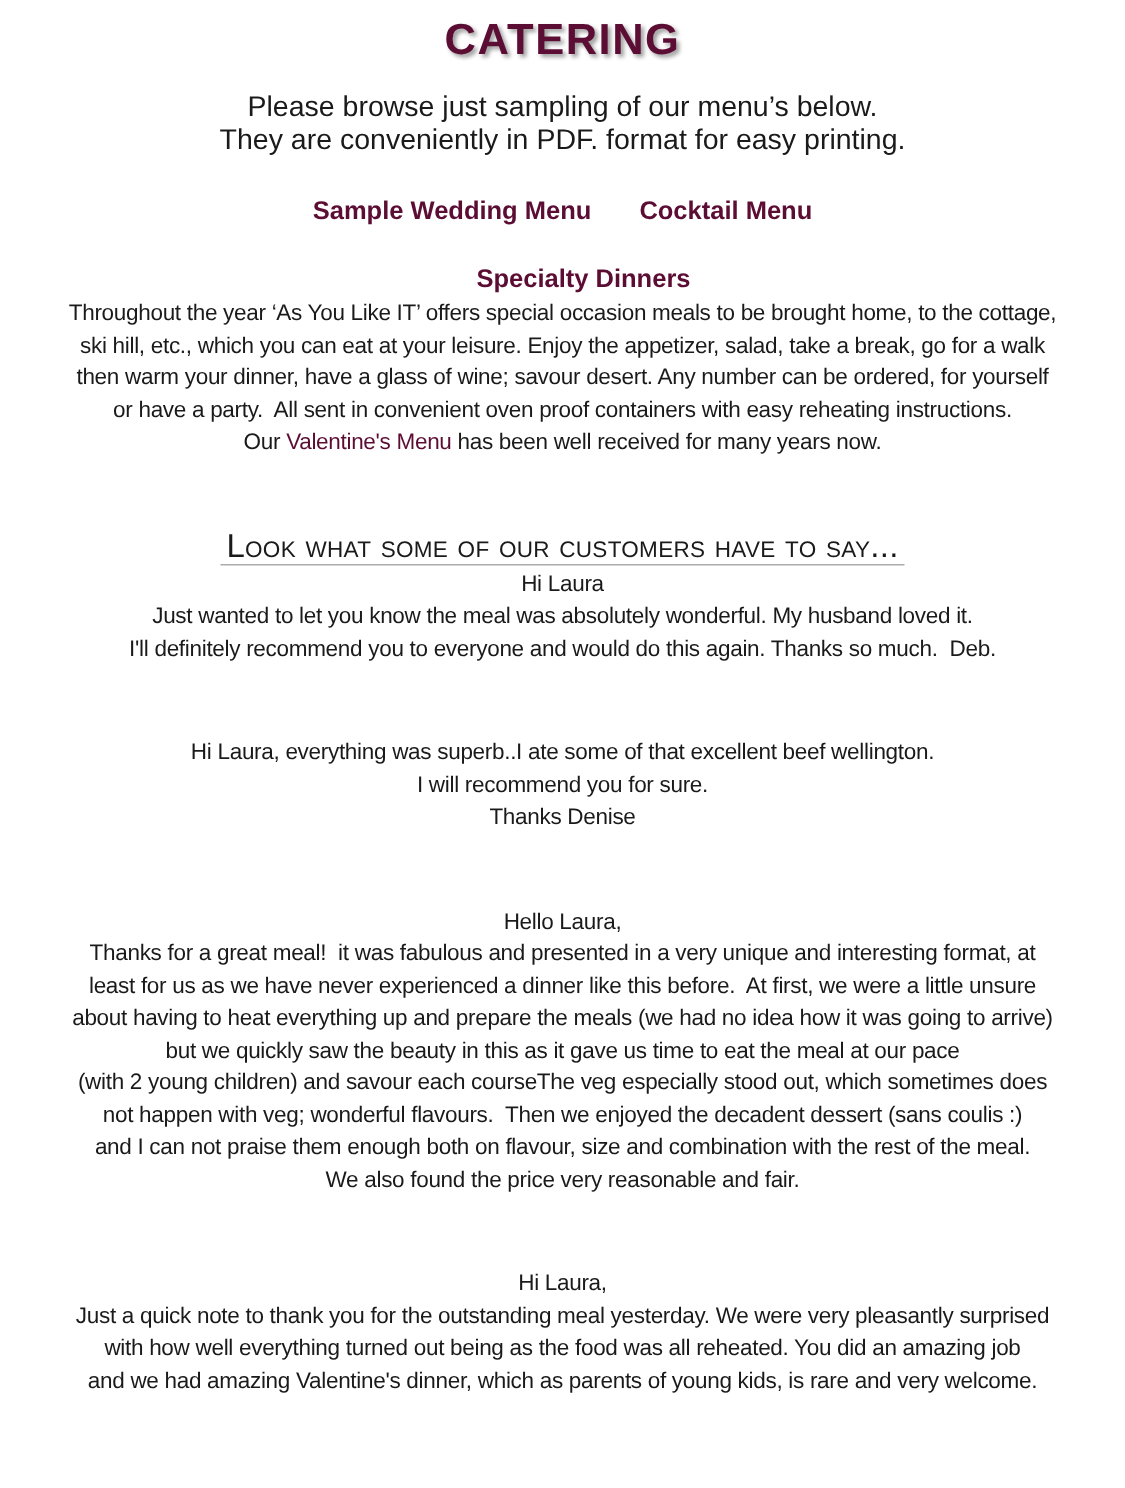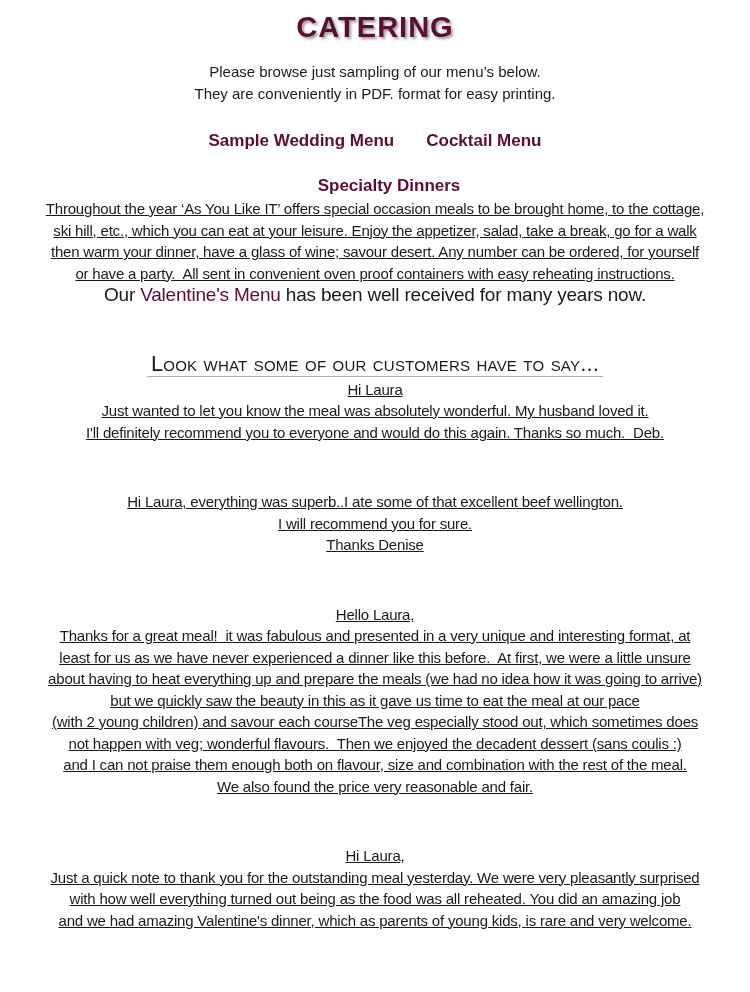--- a/index.html
+++ b/index.html
@@ -26,21 +26,21 @@
     font-size:29px;
     font-weight:bold;
     letter-spacing:1px;
     color:var(--maroon);
     text-shadow:2px 2px 3px #9A9A9A;
     line-height:36px;
   }
   
   .intro{
     margin-top:16px;
-    font-size:15px;
+    font-size:19px;
     line-height:22px;
   }
   .intro div{white-space:pre;}
   
   .menu-links{
     margin-top:27px;
     display:flex;
     justify-content:center;
     gap:32px;
     line-height:18px;
@@ -59,26 +59,25 @@
     font-size:17px;
     font-weight:bold;
     color:var(--maroon);
     line-height:21px;
     padding-left:28px;
   }
   .para{
     font-size:15px;
     line-height:21.5px;
     letter-spacing:-0.2px;
-    text-decoration:underline;
   }
   .para div{white-space:pre;}
   .specialty-para{margin-top:2px;}
   .inline-line{
-    font-size:19px;
+    font-size:15px;
     line-height:21.5px;
     letter-spacing:-0.2px;
     white-space:pre;
   }
   .inline-line .text-link{
     color:var(--maroon);
     text-decoration:none;
     cursor:pointer;
     white-space:pre;
   }

